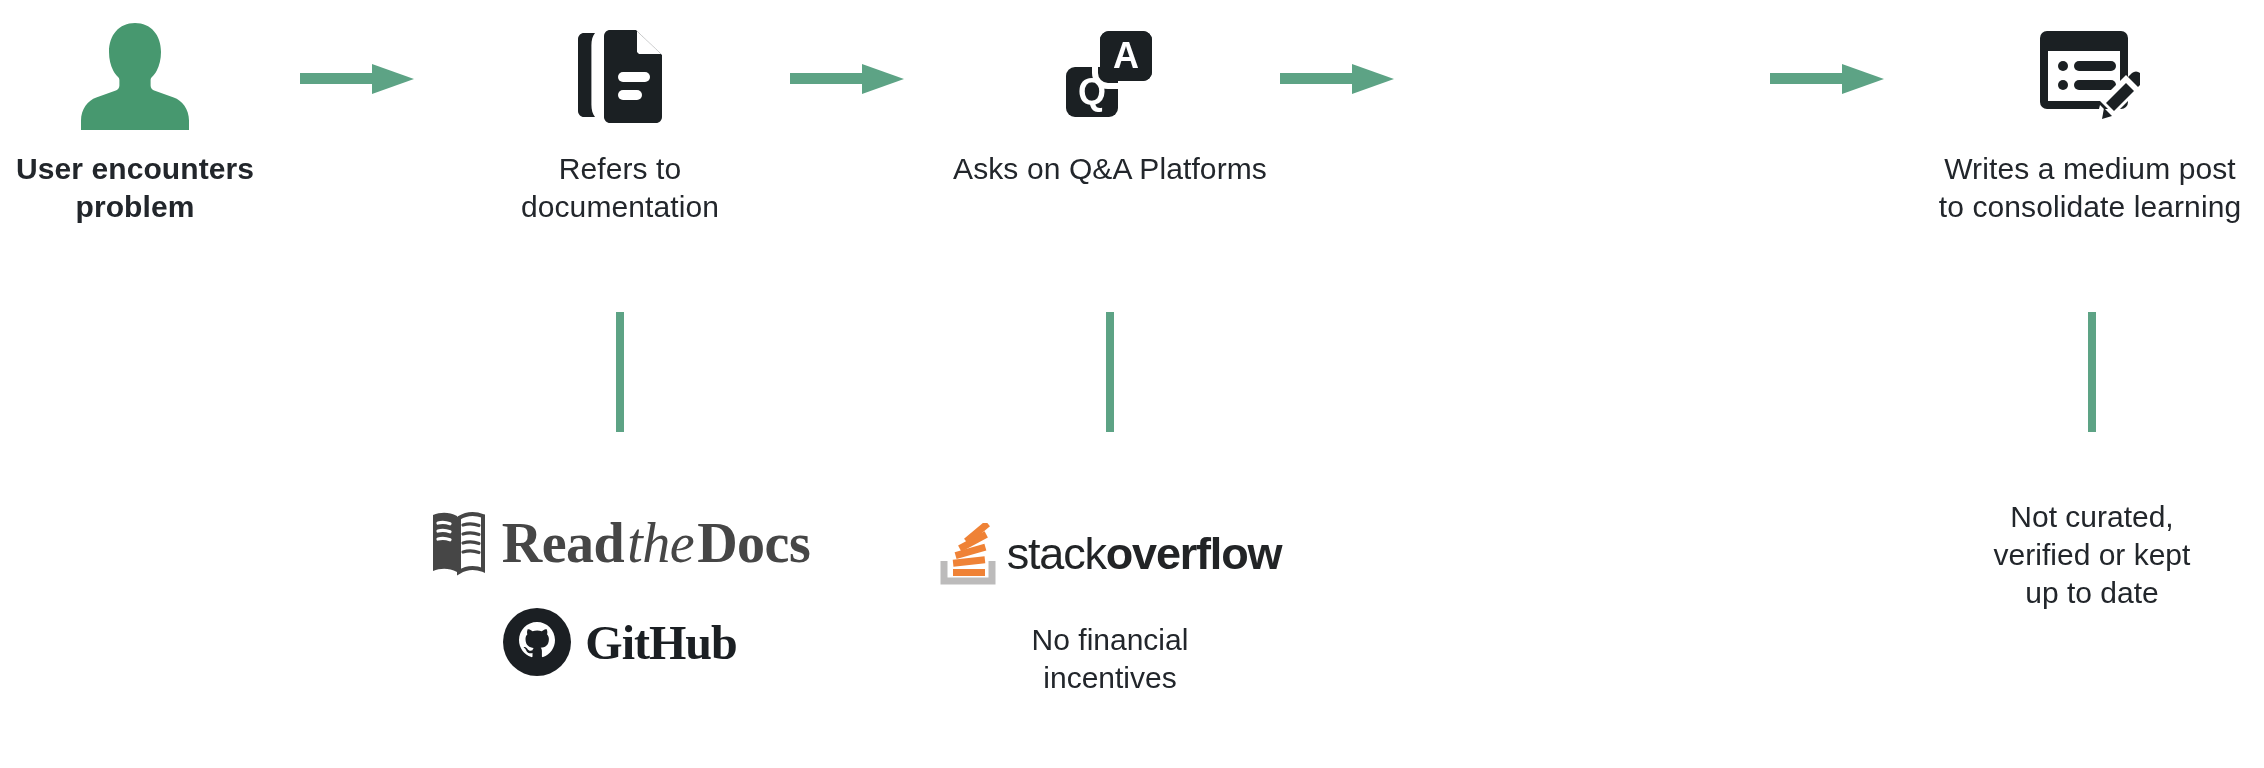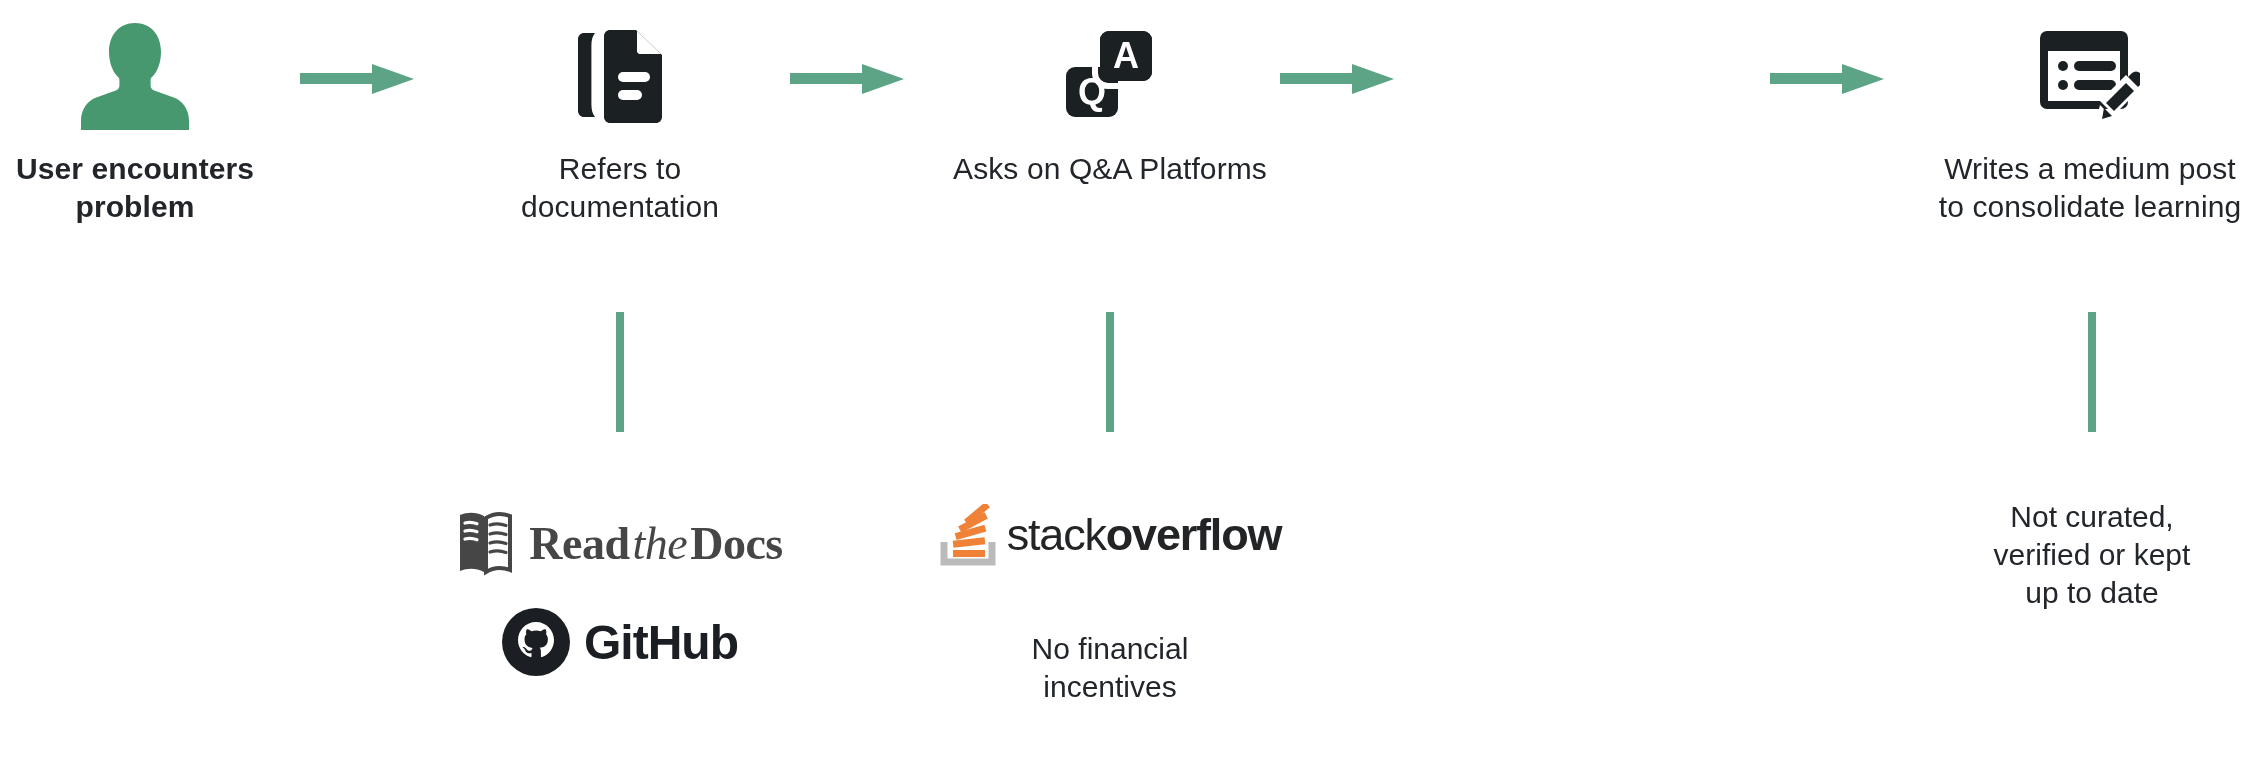--- a/index.html
+++ b/index.html
@@ -75,35 +75,35 @@
   .note-text {
     font-size: 30px;
     line-height: 38px;
     color: #22262b;
     white-space: pre-line;
   }
 
   
   .rtd-word {
     font-family: "Liberation Serif", serif;
-    font-size: 46px;
+    font-size: 56px;
     font-weight: bold;
     color: #464646;
     letter-spacing: -0.5px;
     white-space: nowrap;
   }
   .rtd-word .ital {
     font-style: italic;
     font-weight: normal;
     padding: 0 3px;
   }
 
   
   .gh-word {
-    font-family: Liberation Sans, sans-serif;
+    font-family: Liberation Serif, serif;
     font-size: 48px;
     font-weight: bold;
     color: #1b1f23;
     letter-spacing: -1px;
     white-space: nowrap;
   }
 
   
   .so-word {
     font-family: "Liberation Sans", sans-serif;
@@ -243,39 +243,39 @@
       <span>
         <svg width="68" height="68" viewBox="0 0 68 68" aria-hidden="true">
           <circle cx="34" cy="34" r="34" fill="#1b1f23"></circle>
           <path fill="#ffffff" d="M34 14c-9.9 0-18 8.1-18 18 0 8 5.1 14.7 12.3 17.1.9.2 1.2-.4 1.2-.9v-3.1c-5 1.1-6.1-2.4-6.1-2.4-.8-2.1-2-2.7-2-2.7-1.6-1.1.1-1.1.1-1.1 1.8.1 2.8 1.9 2.8 1.9 1.6 2.8 4.2 2 5.2 1.5.2-1.2.6-2 1.2-2.4-4-.5-8.2-2-8.2-8.9 0-2 .7-3.6 1.9-4.8-.2-.5-.8-2.3.2-4.8 0 0 1.5-.5 5 1.8 1.5-.4 3.1-.6 4.6-.6s3.1.2 4.6.6c3.5-2.4 5-1.8 5-1.8 1 2.5.4 4.3.2 4.8 1.2 1.3 1.9 2.9 1.9 4.8 0 6.9-4.2 8.4-8.2 8.8.6.6 1.2 1.7 1.2 3.4v5c0 .5.3 1.1 1.2.9C46.9 46.7 52 40 52 32c0-9.9-8.1-18-18-18z"></path>
         </svg>
       </span>
       <span class="gh-word">GitHub</span>
     </div>
   </div>
 
-  <div class="bottom-block" style="left:890px; top:504px;">
+  <div class="bottom-block" style="left:890px; top:523px;">
 
     <div class="logo-row" style="gap:10px;">
       <span>
         <svg width="58" height="62" viewBox="0 0 58 62" aria-hidden="true">
           <g fill="#ef8236">
             <rect x="14" y="46" width="32" height="7"></rect>
             <rect x="14" y="35" width="32" height="7" transform="rotate(-6 30 38.5)"></rect>
             <rect x="16" y="25" width="31" height="7" transform="rotate(-16 31 28.5)"></rect>
             <rect x="19" y="15" width="30" height="7" transform="rotate(-28 34 18.5)"></rect>
             <rect x="24" y="6" width="28" height="7" transform="rotate(-40 38 9.5)"></rect>
           </g>
           <path fill="none" stroke="#bcbbbb" stroke-width="7" d="M5 38 L5 58 L53 58 L53 38"></path>
         </svg>
       </span>
       <span class="so-word"><span class="thin">stack</span><span class="fat">overflow</span></span>
     </div>
 
-    <div class="note-text" style="margin-top:64px;">No financial
+    <div class="note-text" style="margin-top:36px;">No financial
 incentives</div>
   </div>
 
   <div class="bottom-block" style="left:1872px; top:498px;">
     <div class="note-text">Not curated,
 verified or kept
 up to date</div>
   </div>
 
 </div>

